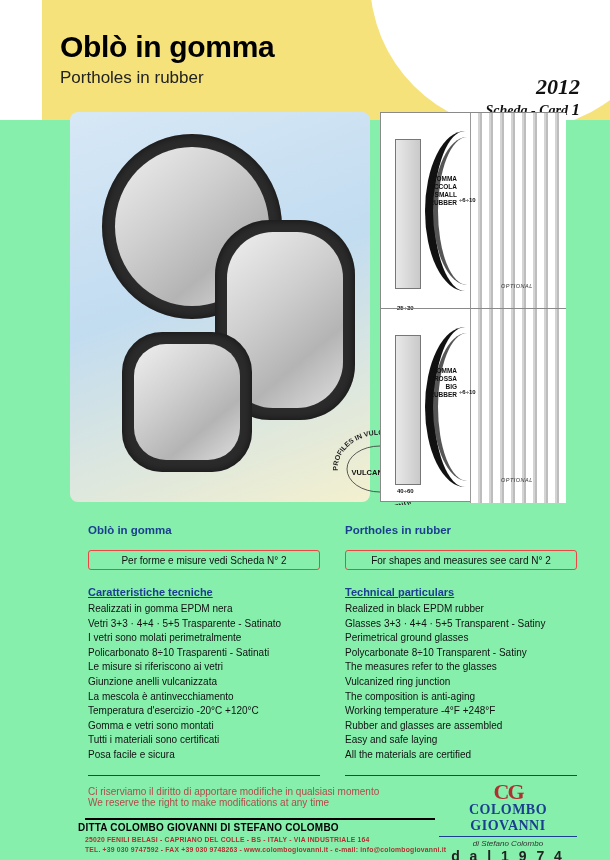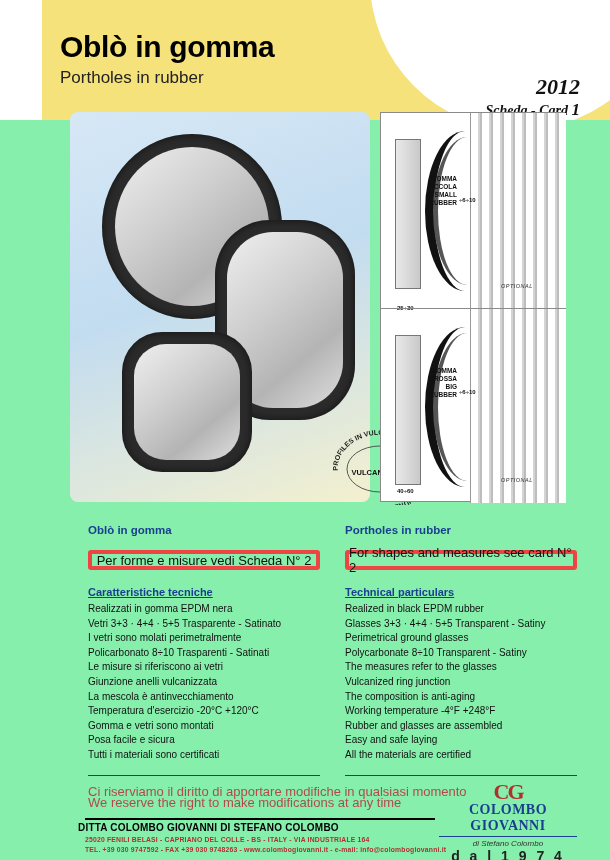--- a/index.html
+++ b/index.html
@@ -205,24 +205,24 @@
   
   .col-head {
     position: absolute;
     font-size: 11.5px;
     font-weight: bold;
     color: #1b3f8f;
   }
   .boxline {
     position: absolute;
     height: 20px;
-    border: 4px solid #ef4444;
+    border: 1px solid #ef4444;
     border-radius: 3px;
     color: #111;
-    font-size: 13px;
+    font-size: 10px;
     display: flex;
     align-items: center;
     justify-content: center;
   }
   .sec-head {
     position: absolute;
     font-size: 11px;
     font-weight: bold;
     color: #1b3f8f;
     text-decoration: underline;
@@ -237,21 +237,21 @@
     list-style: none;
     width: 250px;
   }
   .rule {
     position: absolute;
     background: #1b3f8f;
     height: 1px;
   }
   .disclaimer {
     position: absolute;
-    font-size: 13px;
+    font-size: 10px;
     color: #b24a4a;
     line-height: 11px;
   }
   .footer-rule {
     position: absolute;
     left: 85px; top: 818px;
     width: 350px; height: 2px;
     background: #000;
   }
   .company {
@@ -395,22 +395,22 @@
   <ul class="spec-list" style="left:88px; top:602px;">
     <li>Realizzati in gomma EPDM nera</li>
     <li>Vetri 3+3 · 4+4 · 5+5 Trasparente - Satinato</li>
     <li>I vetri sono molati perimetralmente</li>
     <li>Policarbonato 8÷10 Trasparenti - Satinati</li>
     <li>Le misure si riferiscono ai vetri</li>
     <li>Giunzione anelli vulcanizzata</li>
     <li>La mescola è antinvecchiamento</li>
     <li>Temperatura d'esercizio -20°C +120°C</li>
     <li>Gomma e vetri sono montati</li>
+    <li>Tutti i materiali sono certificati</li>
     <li>Posa facile e sicura</li>
-    <li>Tutti i materiali sono certificati</li>
   </ul>
   <div class="rule" style="left:88px; top:775px; width:232px;"></div>
 
   <div class="col-head" style="left:345px; top:524px;">Portholes in rubber</div>
   <div class="boxline" style="left:345px; top:550px; width:232px;">For shapes and measures see card N° 2</div>
   <div class="sec-head" style="left:345px; top:586px;">Technical particulars</div>
   <ul class="spec-list" style="left:345px; top:602px;">
     <li>Realized in black EPDM rubber</li>
     <li>Glasses 3+3 · 4+4 · 5+5 Transparent - Satiny</li>
     <li>Perimetrical ground glasses</li>

